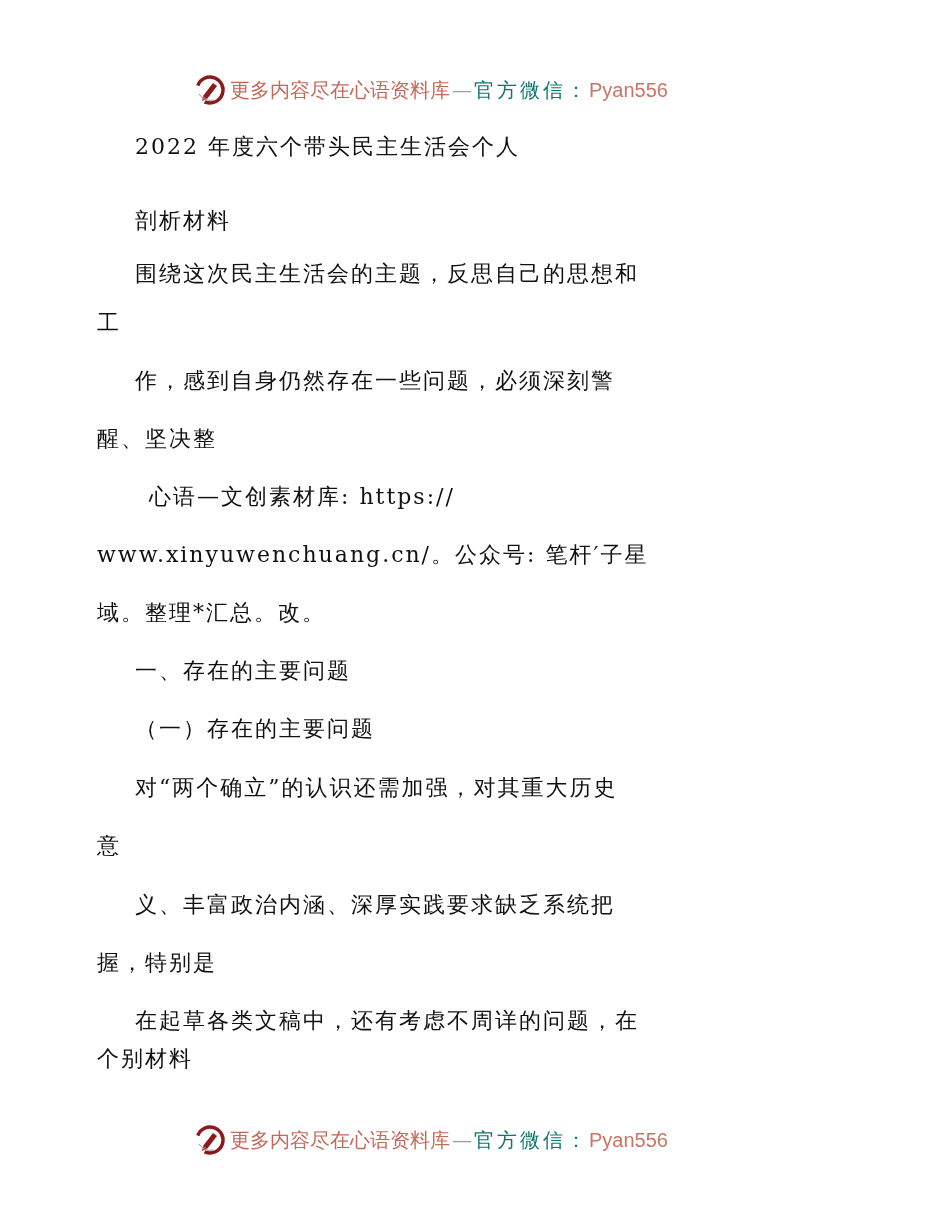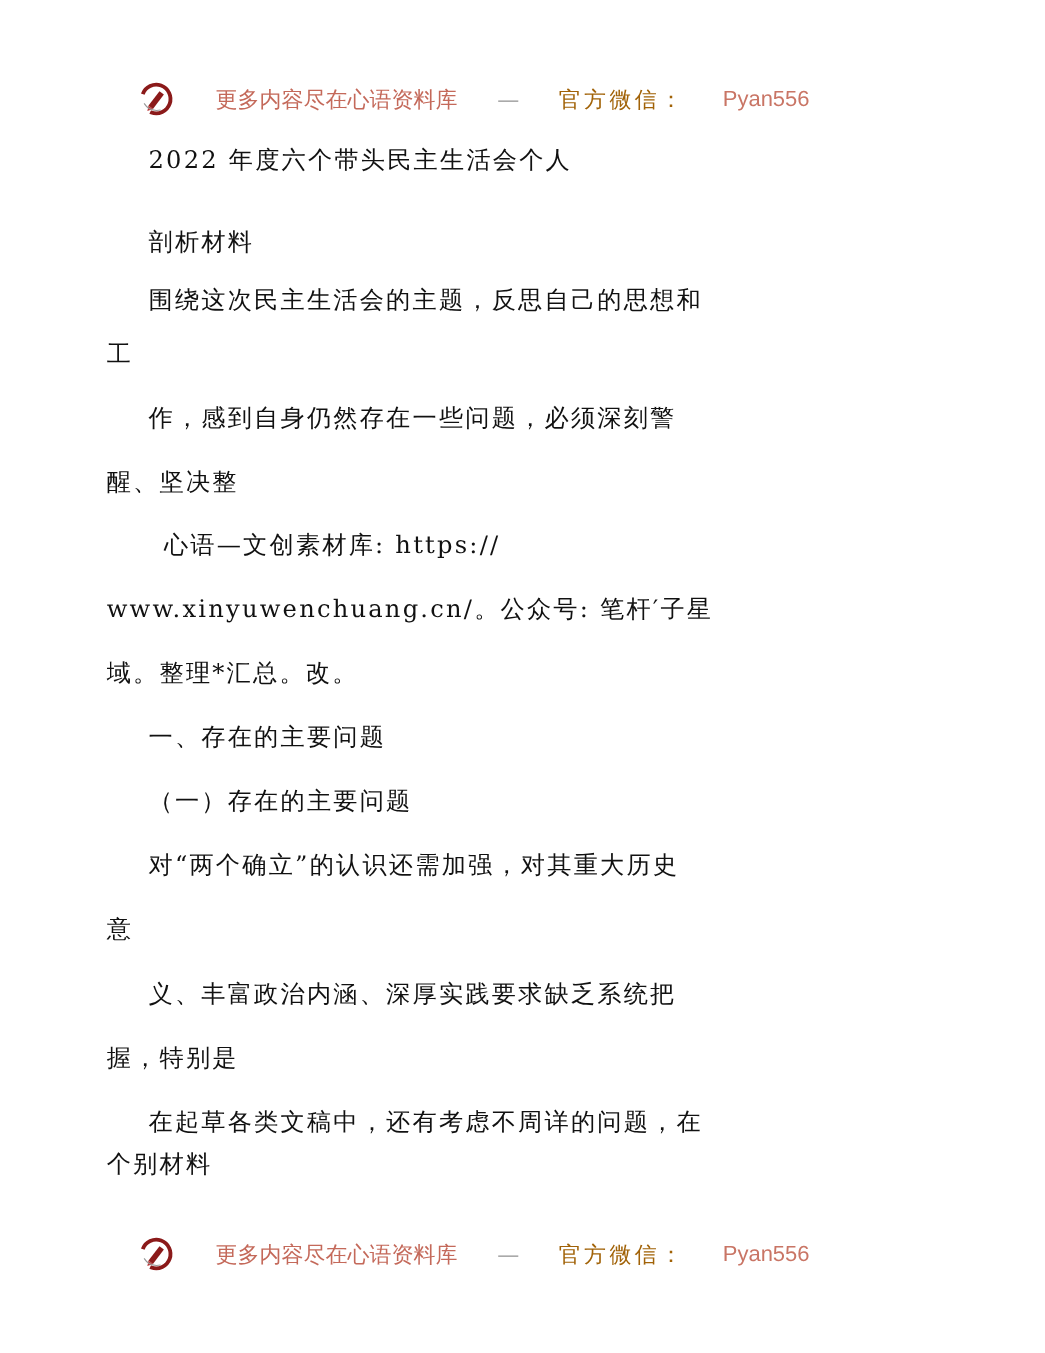--- a/index.html
+++ b/index.html
@@ -18,41 +18,40 @@
     .banner {
       position: absolute;
       left: 0;
       width: 862px;
       height: 40px;
       display: flex;
       align-items: center;
       justify-content: center;
       font-size: 20px;
       white-space: nowrap;
-      gap: 34px;
     }
     .banner.top { top: 70px; }
     .banner.bottom { top: 1120px; }
     .banner .logo {
       width: 32px;
       height: 32px;
       margin-right: 4px;
       display: inline-block;
     }
     .banner .red-text {
       color: #c4695a;
       font-family: "DejaVu Serif", serif;
       letter-spacing: 0px;
     }
     .banner .dash {
       color: #a0a0a0;
       margin: 0 2px;
     }
     .banner .gray-text {
-      color: #a16207;
+      color: #0f766e;
       font-family: "DejaVu Serif", serif;
       letter-spacing: 3px;
     }
     .banner .wechat-id {
       color: #c97565;
       font-family: "Liberation Sans", sans-serif;
       font-size: 20px;
     }
     .content {
       position: absolute;

